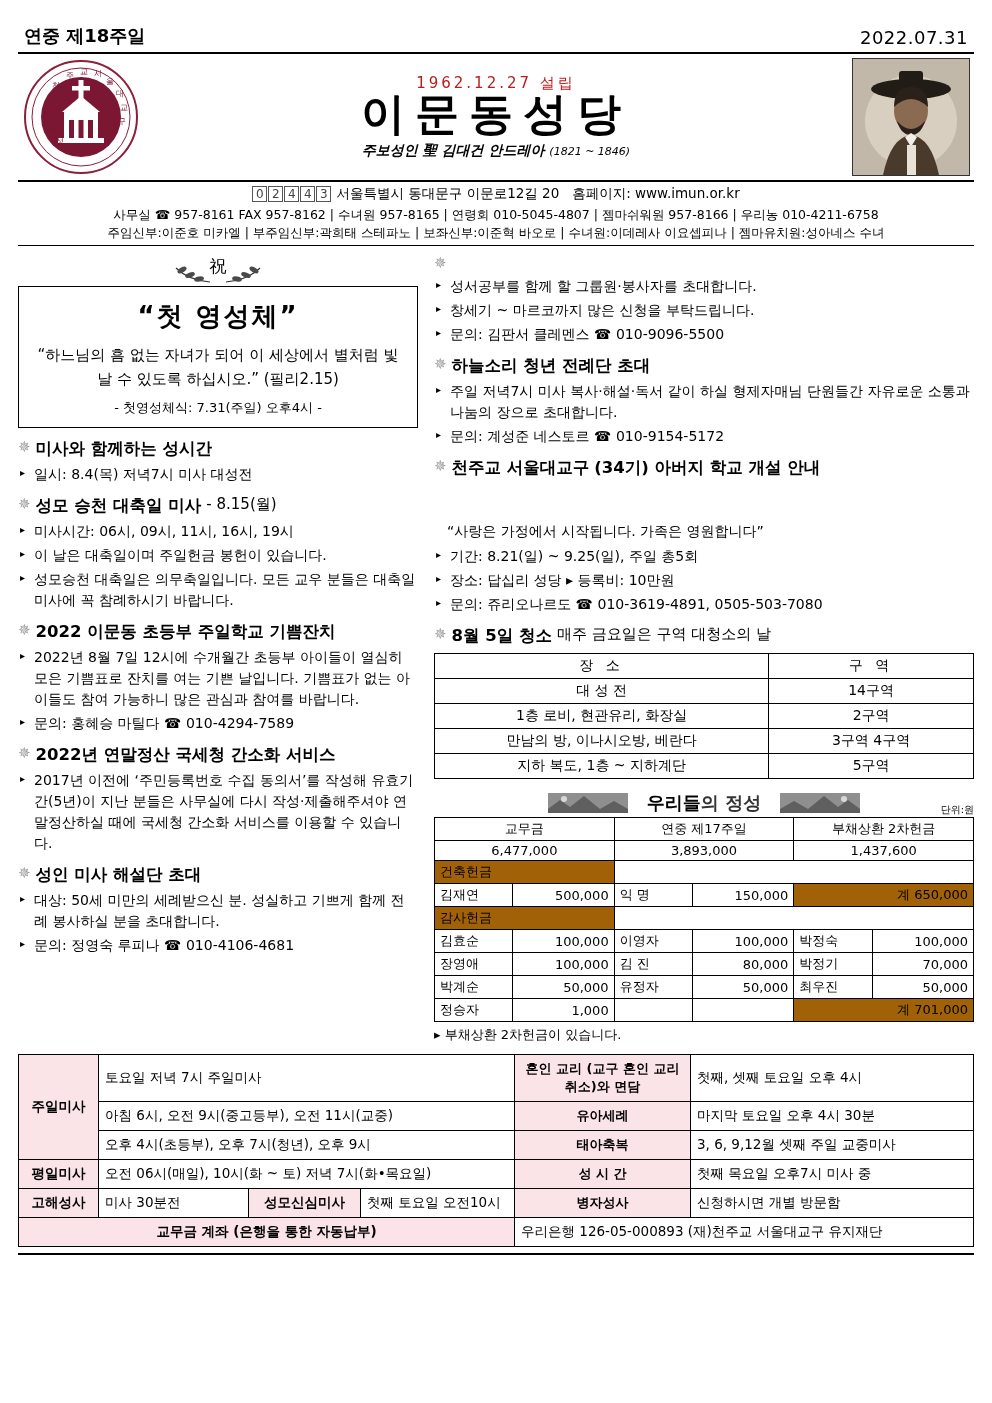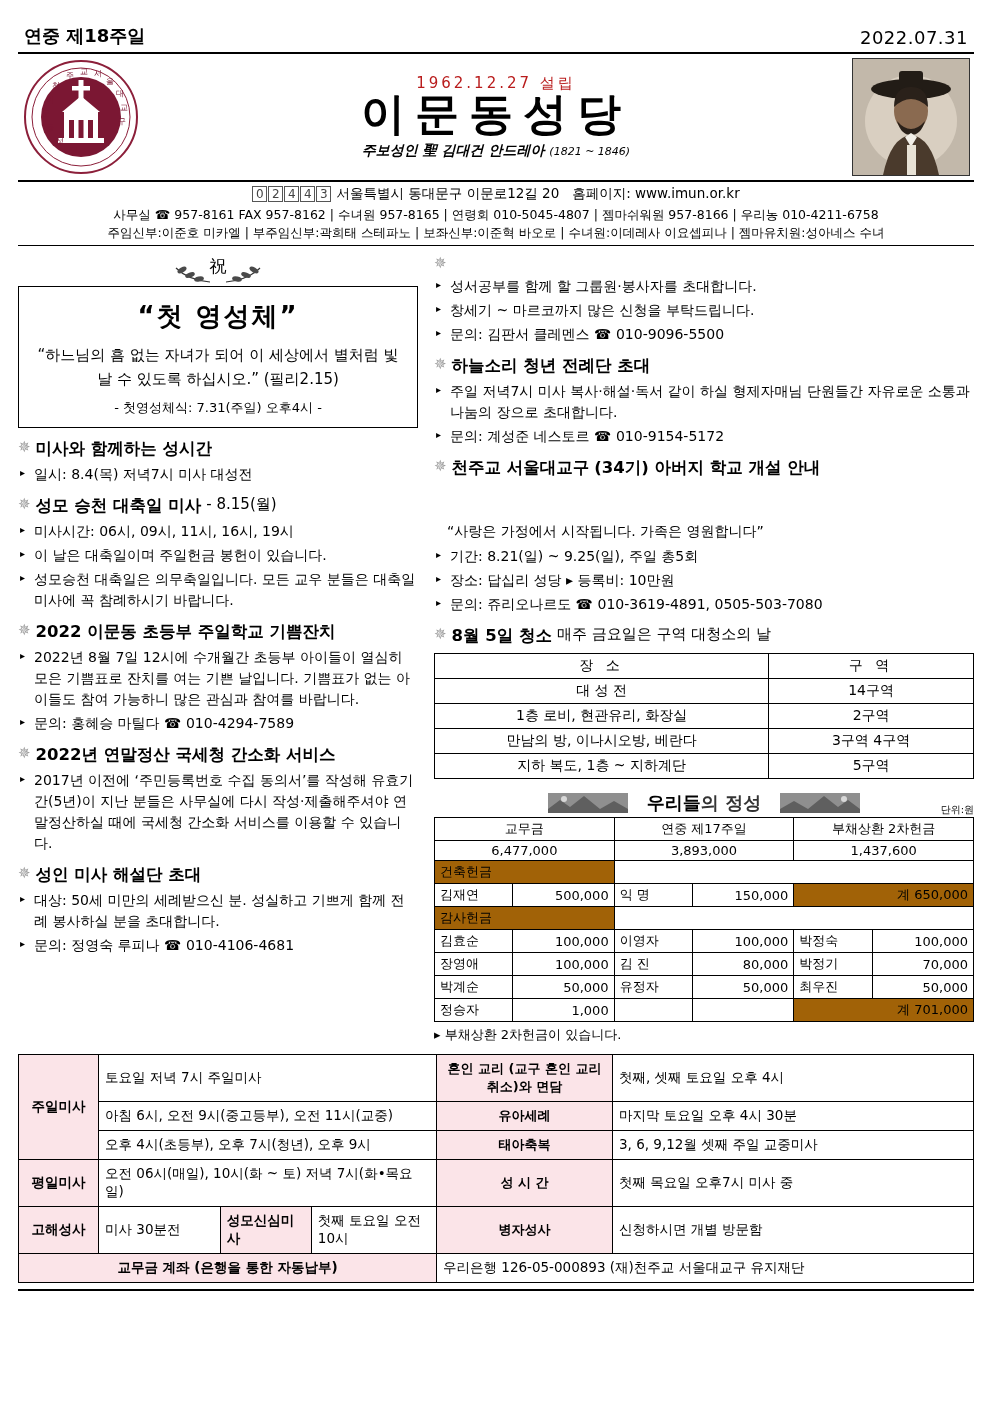--- a/index.html
+++ b/index.html
@@ -457,21 +457,21 @@
         </table>
       <div class="foot-note">▸ 부채상환 2차헌금이 있습니다.</div>
 
     </div>
   </div>
 
   <table class="sched">
     <tbody>
         <tr>
       <td class="lab" rowspan="3" style="width:80px">주일미사</td>
-      <td style="width:338px">토요일 저녁 7시 주일미사</td>
+      <td style="width:416px">토요일 저녁 7시 주일미사</td>
       <td class="lab2" style="width:176px">혼인 교리 (교구 혼인 교리 취소)와 면담</td>
       <td>첫째, 셋째 토요일 오후 4시</td>
     </tr>
     <tr>
       <td>아침 6시, 오전 9시(중고등부), 오전 11시(교중)</td>
       <td class="lab2">유아세례</td>
       <td>마지막 토요일 오후 4시 30분</td>
     </tr>
     <tr>
       <td>오후 4시(초등부), 오후 7시(청년), 오후 9시</td>
@@ -484,21 +484,21 @@
       <td class="lab2">성 시 간</td>
       <td>첫째 목요일 오후7시 미사 중</td>
     </tr>
     <tr>
       <td class="lab">고해성사</td>
       <td style="padding:0">
         <table style="width:100%;border:0">
           <tbody>
                 <tr>
             <td style="border:0;border-right:1px solid #000;padding:5px 6px;width:36%">미사 30분전</td>
-            <td style="border:0;border-right:1px solid #000;padding:5px 6px;background:#fbe4e8;font-weight:bold;width:27%">성모신심미사</td>
+            <td style="border:0;border-right:1px solid #000;padding:5px 6px;background:#fbe4e8;text-align:center;font-weight:bold;width:27%">성모신심미사</td>
             <td style="border:0;padding:5px 6px">첫째 토요일 오전10시</td>
           </tr>
         </tbody>
             </table>
       </td>
       <td class="lab2">병자성사</td>
       <td>신청하시면 개별 방문함</td>
     </tr>
     <tr>
       <td class="lab" colspan="2">교무금 계좌 (은행을 통한 자동납부)</td>

